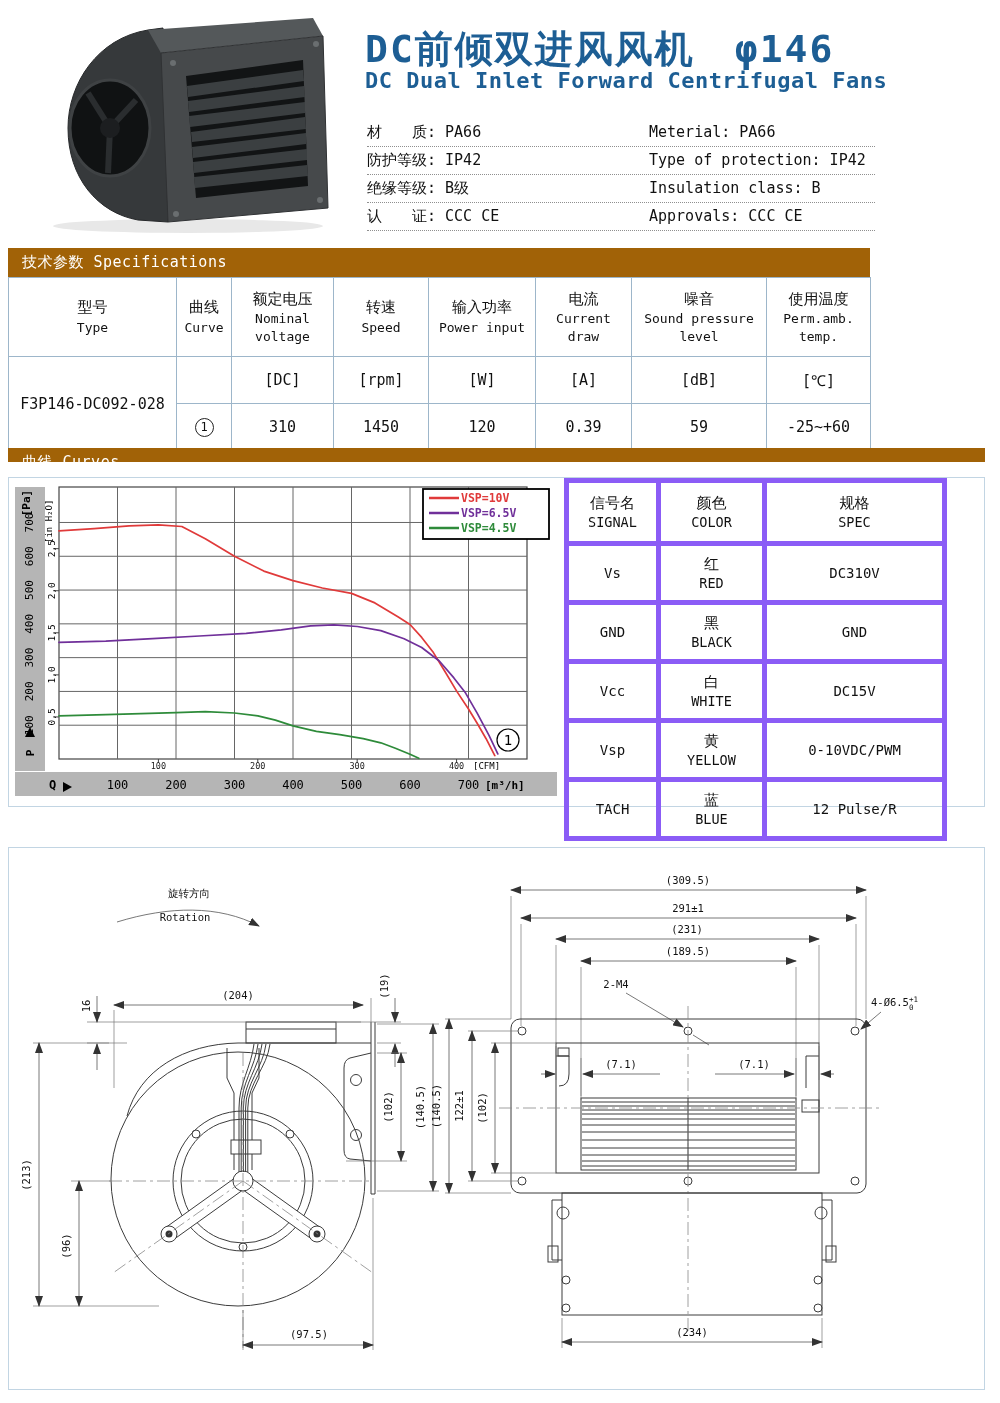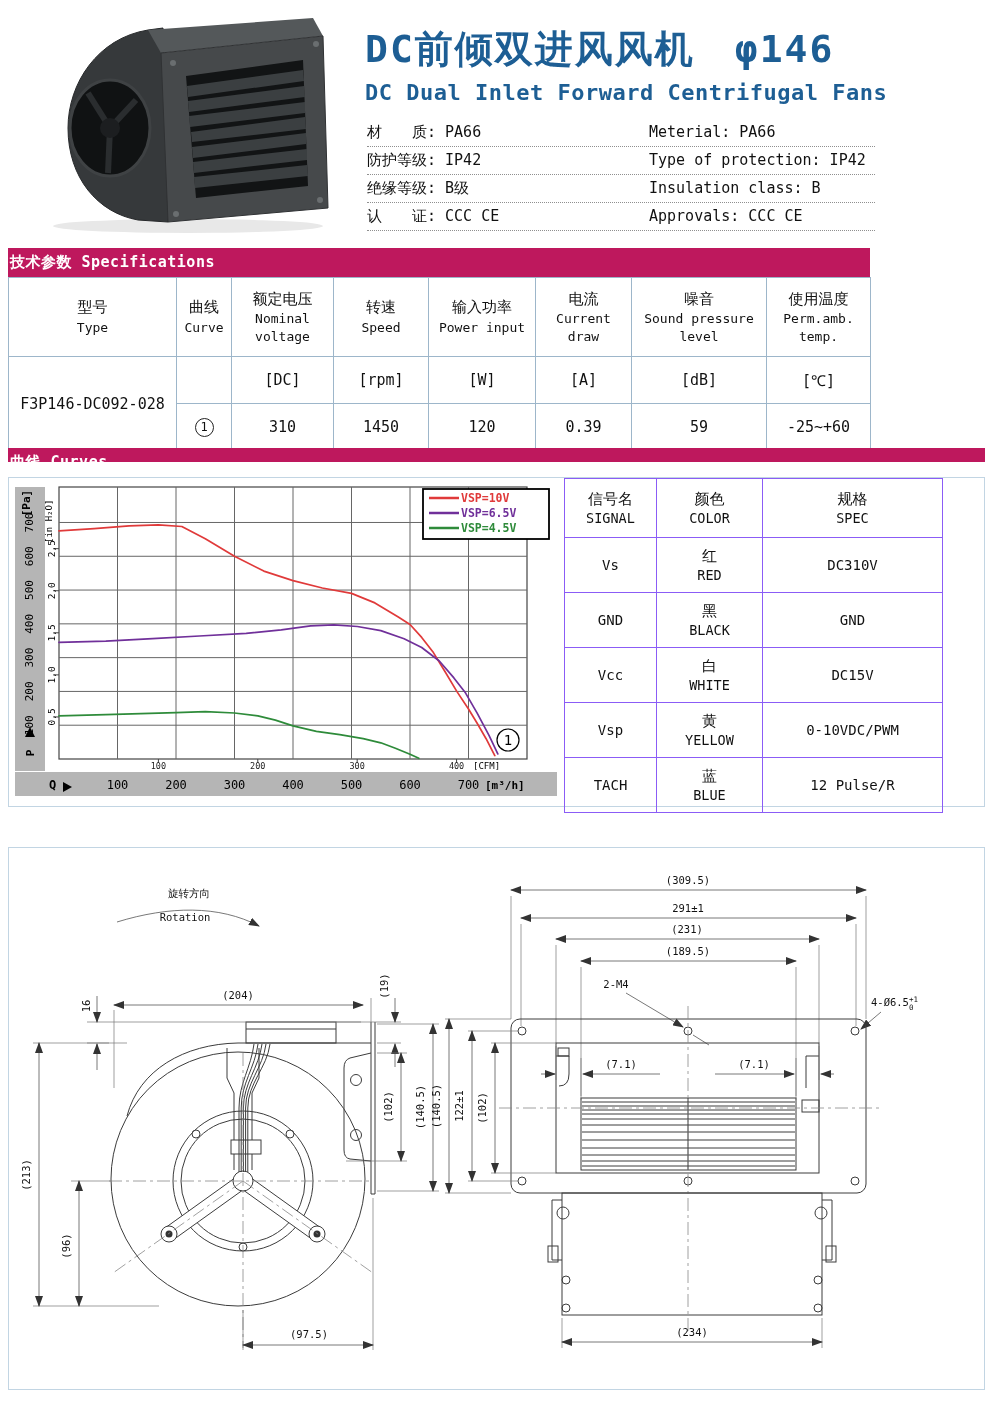--- a/index.html
+++ b/index.html
@@ -1,39 +1,39 @@
 <!DOCTYPE html>
 <html><head>
 <meta charset="utf-8">
 <style>
   html,body{margin:0;padding:0;width:1000px;height:1403px;background:#fff;
     font-family:"DejaVu Sans Mono","Liberation Mono",monospace;color:#111;position:relative;}
   .abs{position:absolute;}
-  .bar{background:#be185d;color:#fff;font-weight:bold;font-size:15px;line-height:29px;
-    padding-left:2px;letter-spacing:.5px;box-sizing:border-box;}
+  .bar{background:#a16207;color:#fff;font-weight:normal;font-size:15px;line-height:29px;
+    padding-left:14px;letter-spacing:.5px;box-sizing:border-box;}
   
   .title-cn{font-size:38px;font-weight:bold;color:#1d5e94;letter-spacing:2px;}
   .title-en{font-size:22px;font-weight:bold;color:#1d5e94;letter-spacing:.5px;}
   
   .mat-row{display:flex;height:27px;line-height:27px;border-bottom:1px dotted #8f8f8f;font-size:15px;}
   .mat-row .c1{width:282px;}
   .mat-row .c2{width:226px;}
   
   table{border-collapse:collapse;table-layout:fixed;}
   .spec td,.spec th{border:1px solid #9db6ca;text-align:center;padding:4px;font-weight:normal;}
   .spec .cn{font-size:15px;line-height:1.45;}
   .spec .en{font-size:13px;line-height:1.35;}
   .spec .urow td{height:38px;font-size:15px;}
   .spec .vrow td{height:38px;font-size:15px;}
   .spec th{height:70px;}
   .circ{display:inline-block;width:17px;height:17px;border:1px solid #222;border-radius:50%;
     line-height:16px;font-size:12px;text-align:center;}
   
   .lightbox{border:1px solid #c2d5e3;box-sizing:border-box;background:#fff;}
-  .sig td,.sig th{border:1px solid #8b5cf6;text-align:center;font-weight:normal;}
+  .sig td,.sig th{border:5px solid #8b5cf6;text-align:center;font-weight:normal;}
   .sig .cn{font-size:15px;line-height:1.4;}
   .sig .en{font-size:13.5px;line-height:1.3;}
   .sig td{font-size:14px;height:52px;}
   .sig th{height:56px;}
   svg text{font-family:"DejaVu Sans Mono","Liberation Mono",monospace;}
   .dt{font-size:10.5px;fill:#111;}
   .ln{stroke:#3c3c3c;fill:none;stroke-width:1;}
   .lnf{stroke:#3c3c3c;fill:#fff;stroke-width:1;}
   .ext{stroke:#777;stroke-width:.7;fill:none;}
   .dim{stroke:#555;stroke-width:.8;fill:none;}
@@ -60,21 +60,21 @@
   <circle cx="292" cy="192" r="3" fill="#6a6e70"></circle>
     <circle cx="148" cy="206" r="3" fill="#6a6e70"></circle>
   <ellipse cx="82" cy="120" rx="40" ry="48" fill="#101213" stroke="#3f4244" stroke-width="3"></ellipse>
   <line x1="82" y1="120" x2="60" y2="85" stroke="#2a2d2f" stroke-width="6"></line>
   <line x1="82" y1="120" x2="108" y2="92" stroke="#2a2d2f" stroke-width="6"></line>
   <line x1="82" y1="120" x2="80" y2="165" stroke="#2a2d2f" stroke-width="6"></line>
   <circle cx="82" cy="120" r="10" fill="#1c1e20"></circle>
 </svg>
 
 <div class="abs title-cn" style="left:365px;top:24px">DC前倾双进风风机　φ146</div>
-<div class="abs title-en" style="left:365px;top:80px">DC Dual Inlet Forward Centrifugal Fans</div>
+<div class="abs title-en" style="left:365px;top:68px">DC Dual Inlet Forward Centrifugal Fans</div>
 
 <div class="abs" style="left:367px;top:119px;width:508px">
   <div class="mat-row">
       <span class="c1">材　　质: PA66</span>
       <span class="c2">Meterial: PA66</span>
     </div>
   <div class="mat-row">
       <span class="c1">防护等级: IP42</span>
       <span class="c2">Type of protection: IP42</span>
     </div>

